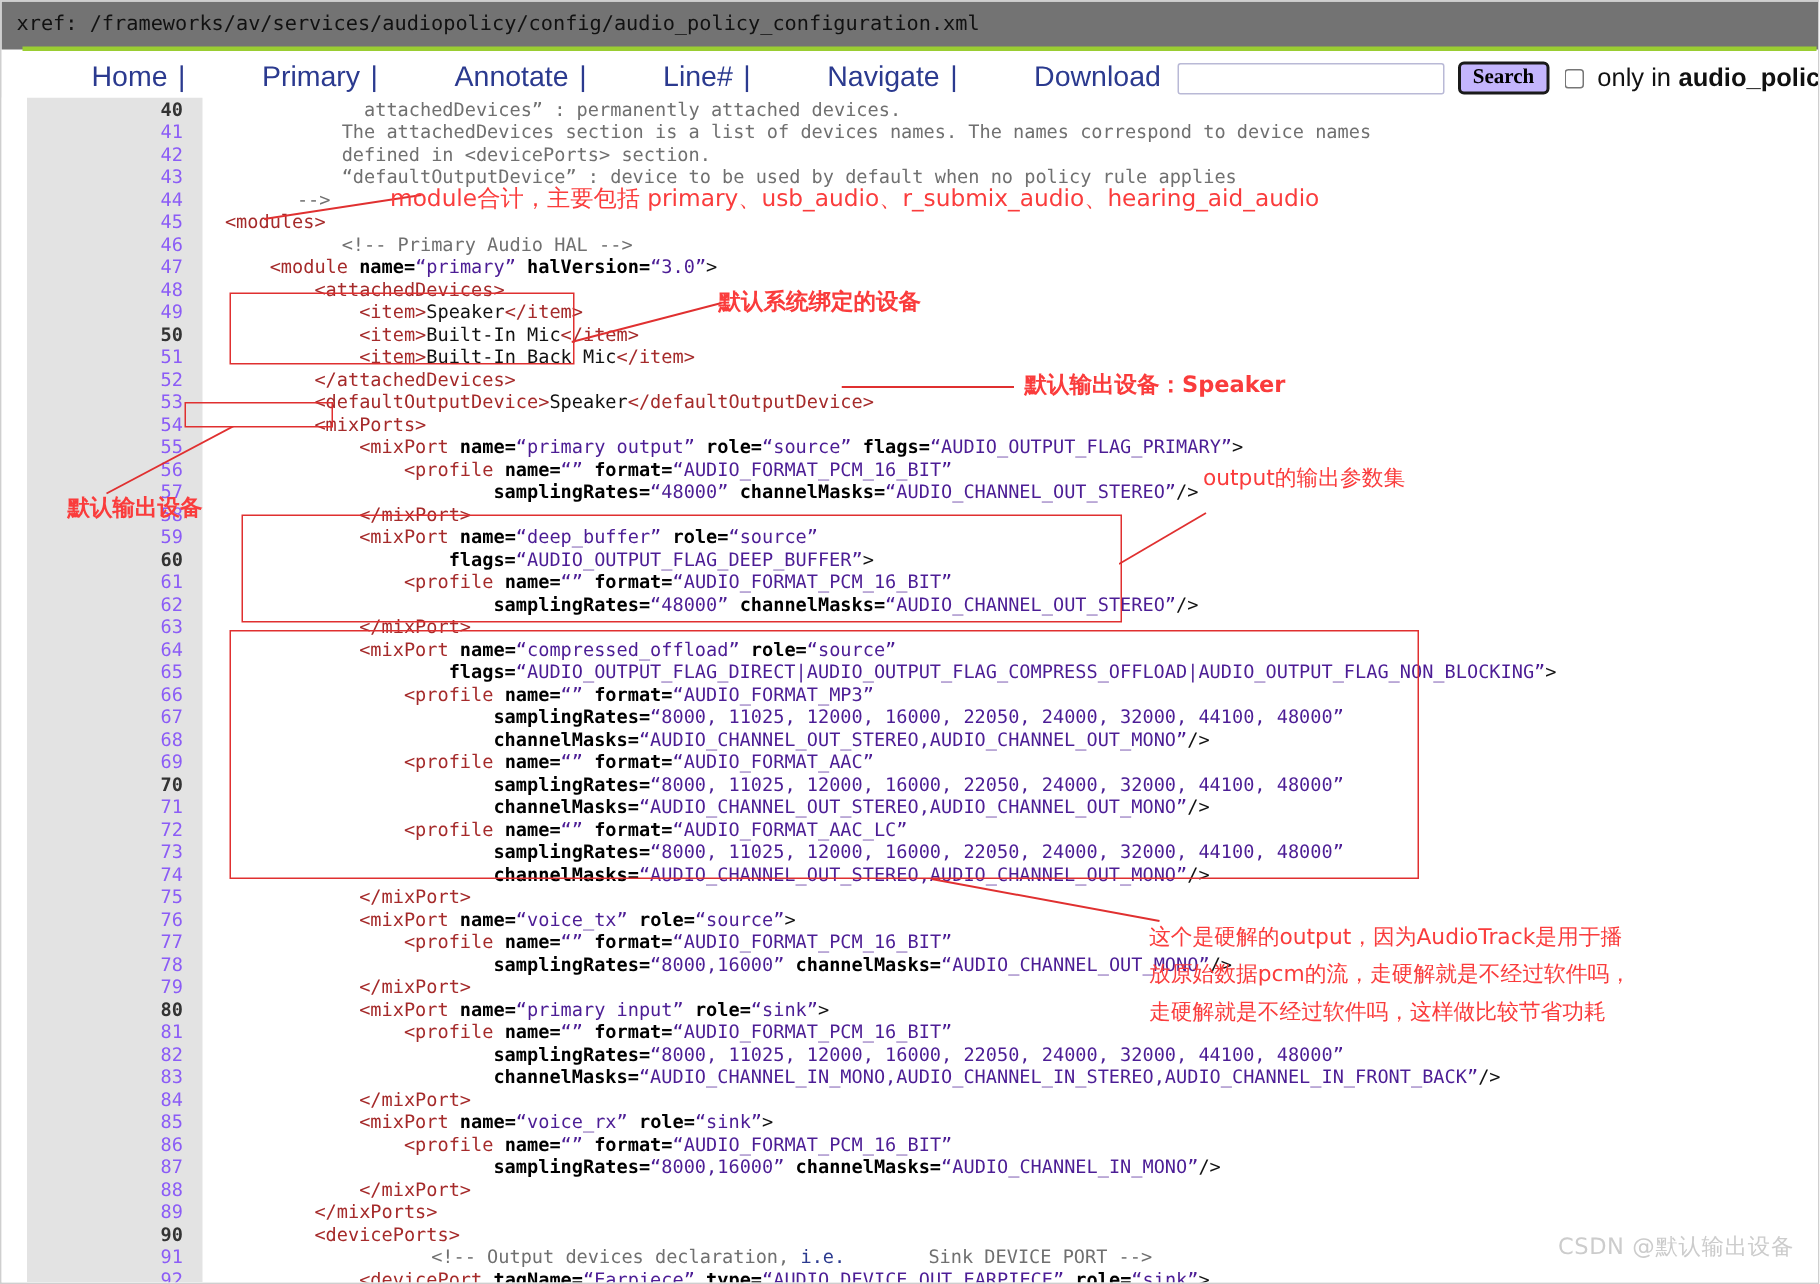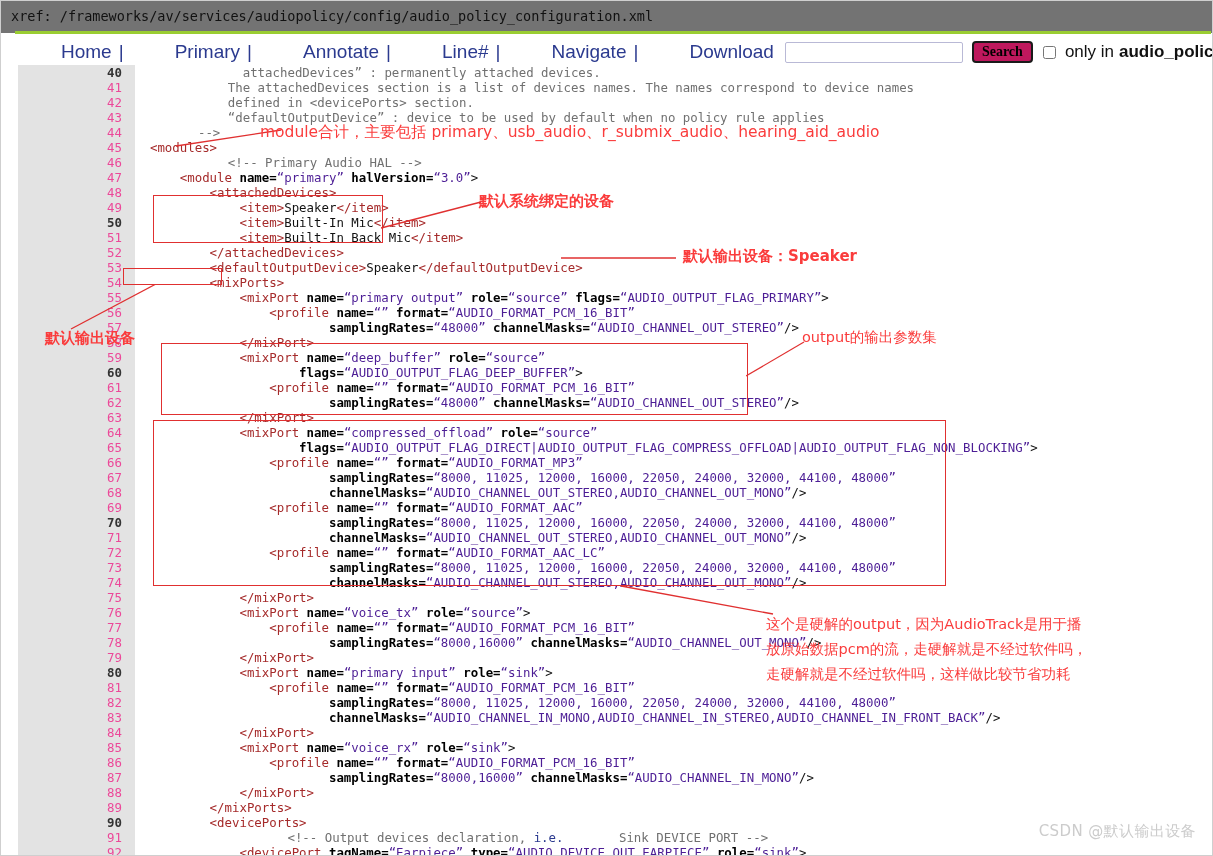--- a/index.html
+++ b/index.html
@@ -84,21 +84,21 @@
     padding: 0 4px;
     font-family: "Liberation Sans", sans-serif;
   }
   #search-btn {
     margin-left: 9px;
     height: 22px;
     padding: 0 8px;
     font-size: 14px;
     font-weight: bold;
     font-family: "Liberation Serif", serif;
-    background: #be185d;
+    background: #c4b5fd;
     border: 2px solid #1a1a1a;
     border-radius: 4px;
     color: #000;
     cursor: pointer;
     line-height: 16px;
   }
   #only-in-check {
     margin-left: 10px;
     width: 13px; height: 13px;
     cursor: pointer;
@@ -140,21 +140,21 @@
     line-height: 15px;
     white-space: pre;
   }
   .cline { height: 15px; display: block; white-space: pre; }
   .lno {
     display: inline-block;
     width: 117px;
     margin-left: 17px;
     padding-right: 13px;
     text-align: right;
-    color: #ec4899;
+    color: #8b5cf6;
     font-size: 12.4px;
     font-family: "DejaVu Sans Mono", "Liberation Mono", monospace;
   }
   .lno.major { color: #333333; font-weight: bold; }
   .ctext { display: inline-block; }
 
   
   .c-tag   { color: #a52a2a; }
   .c-attr  { color: #000000; font-weight: bold; }
   .c-str   { color: #4c1d95; }
@@ -253,21 +253,21 @@
     <svg class="anno-line" style="left:50px; top:283px; width:110px; height:48px;">
       <line x1="105" y1="0" x2="20" y2="45" stroke="#e03030" stroke-width="1.3"></line>
     </svg>
     <div class="anno-text" style="left:44px; top:328px; font-size:15px; font-weight:bold;">默认输出设备</div>
 
     <div class="anno-box" style="left:160px; top:342px; width:587px; height:72px;"></div>
 
     <svg class="anno-line" style="left:745px; top:337px; width:70px; height:40px;">
       <line x1="0" y1="38" x2="58" y2="4" stroke="#e03030" stroke-width="1.2"></line>
     </svg>
-    <div class="anno-text" style="left:801px; top:327px; font-size:14.5px;">output的输出参数集</div>
+    <div class="anno-text" style="left:801px; top:308px; font-size:14.5px;">output的输出参数集</div>
 
     <div class="anno-box" style="left:152px; top:419px; width:793px; height:166px;"></div>
 
     <svg class="anno-line" style="left:620px; top:583px; width:160px; height:35px;">
       <line x1="0" y1="2" x2="152" y2="30" stroke="#e03030" stroke-width="1.3"></line>
     </svg>
     <div class="anno-text" style="left:765px; top:614px; font-size:14.5px;">这个是硬解的output，因为AudioTrack是用于播</div>
     <div class="anno-text" style="left:765px; top:639px; font-size:14.5px;">放原始数据pcm的流，走硬解就是不经过软件吗，</div>
     <div class="anno-text" style="left:765px; top:664px; font-size:14.5px;">走硬解就是不经过软件吗，这样做比较节省功耗</div>
   </div>

